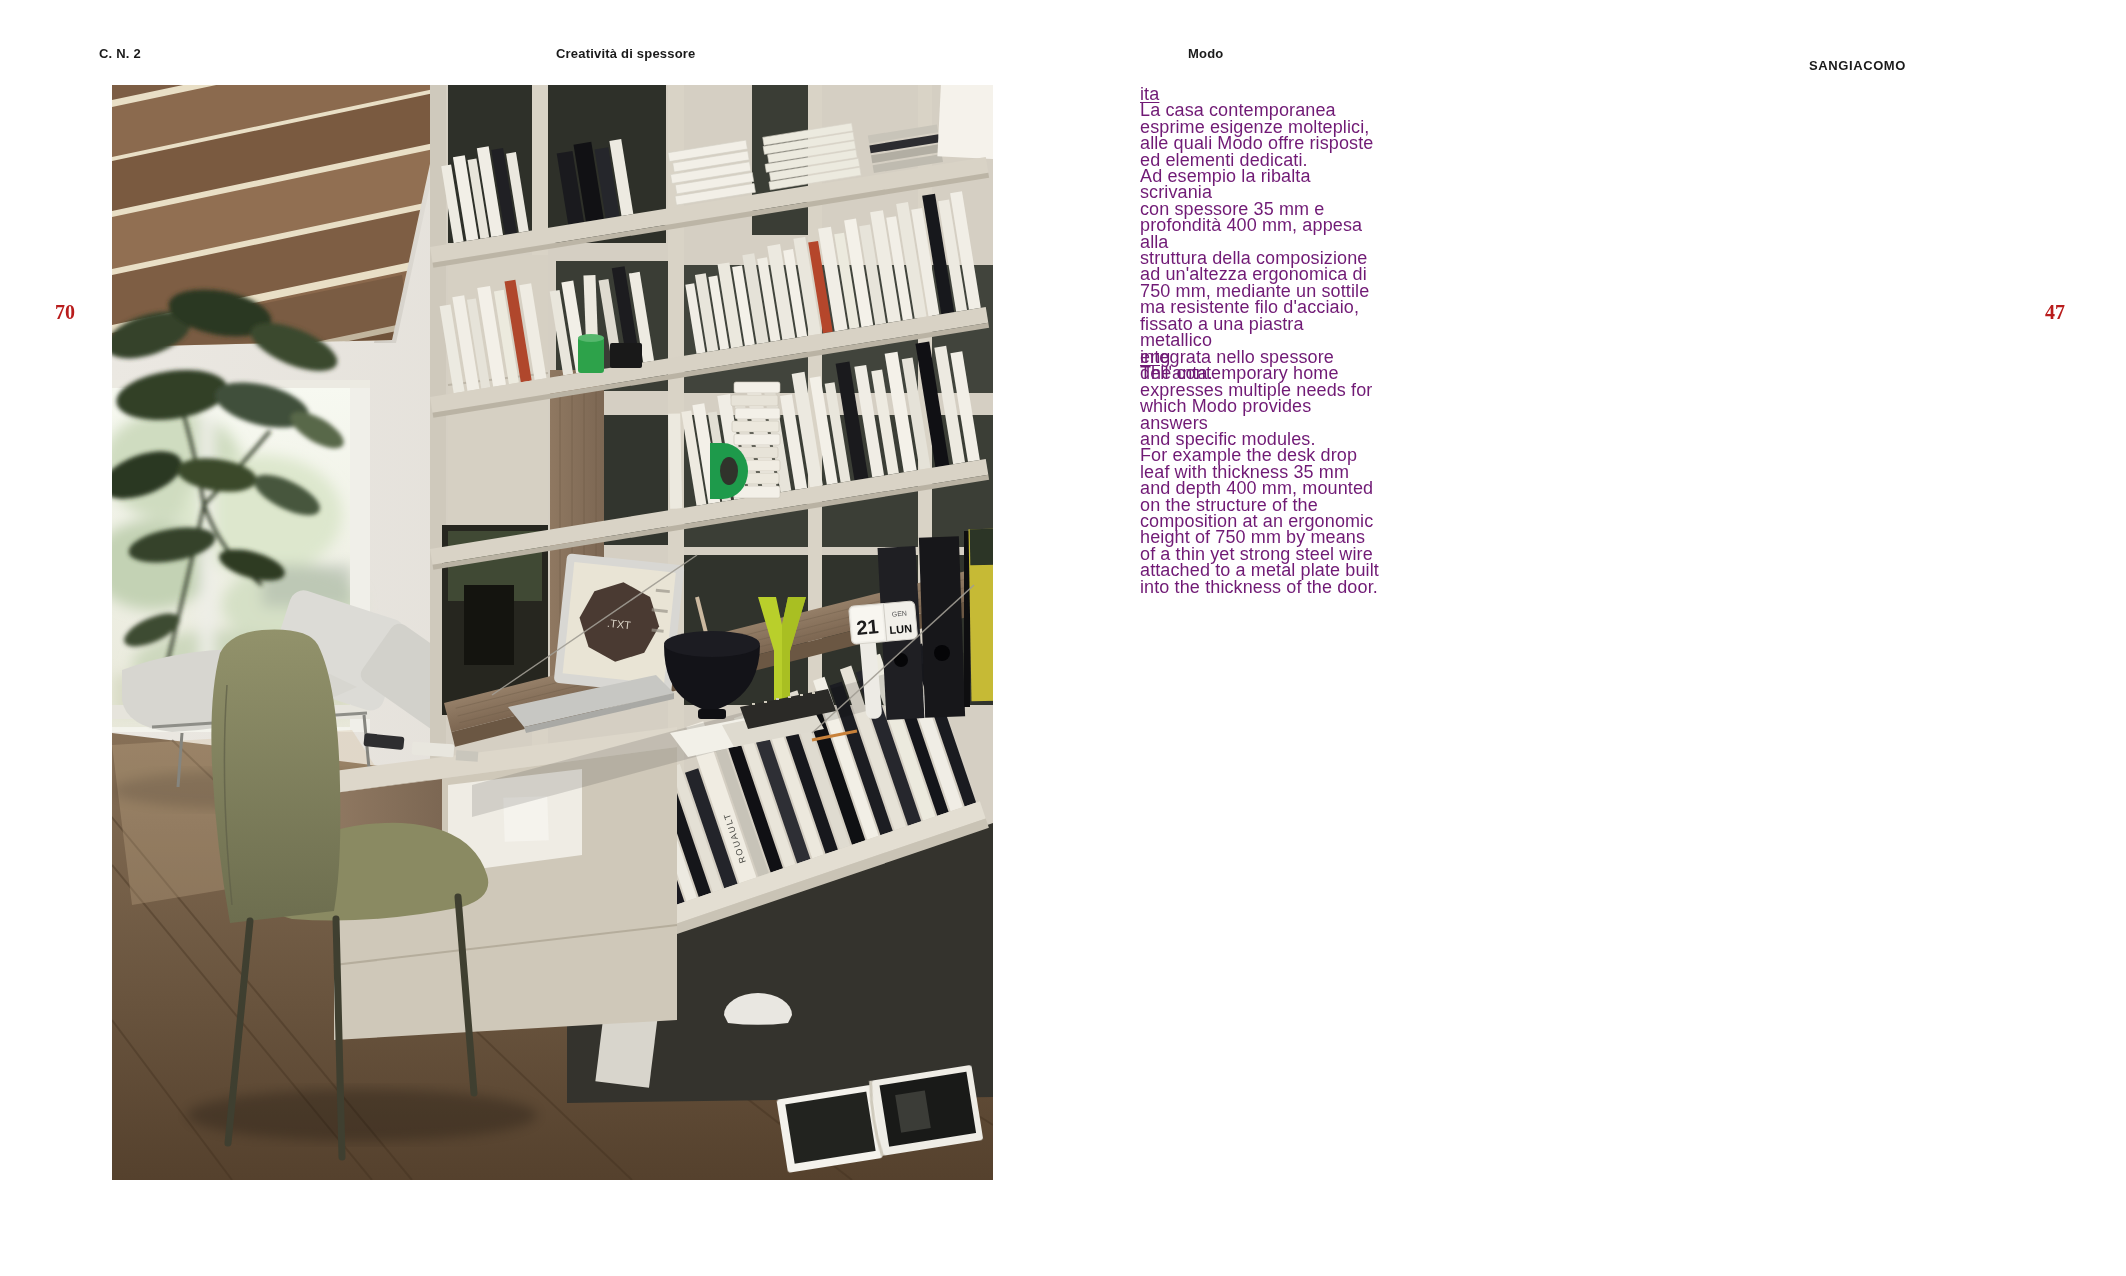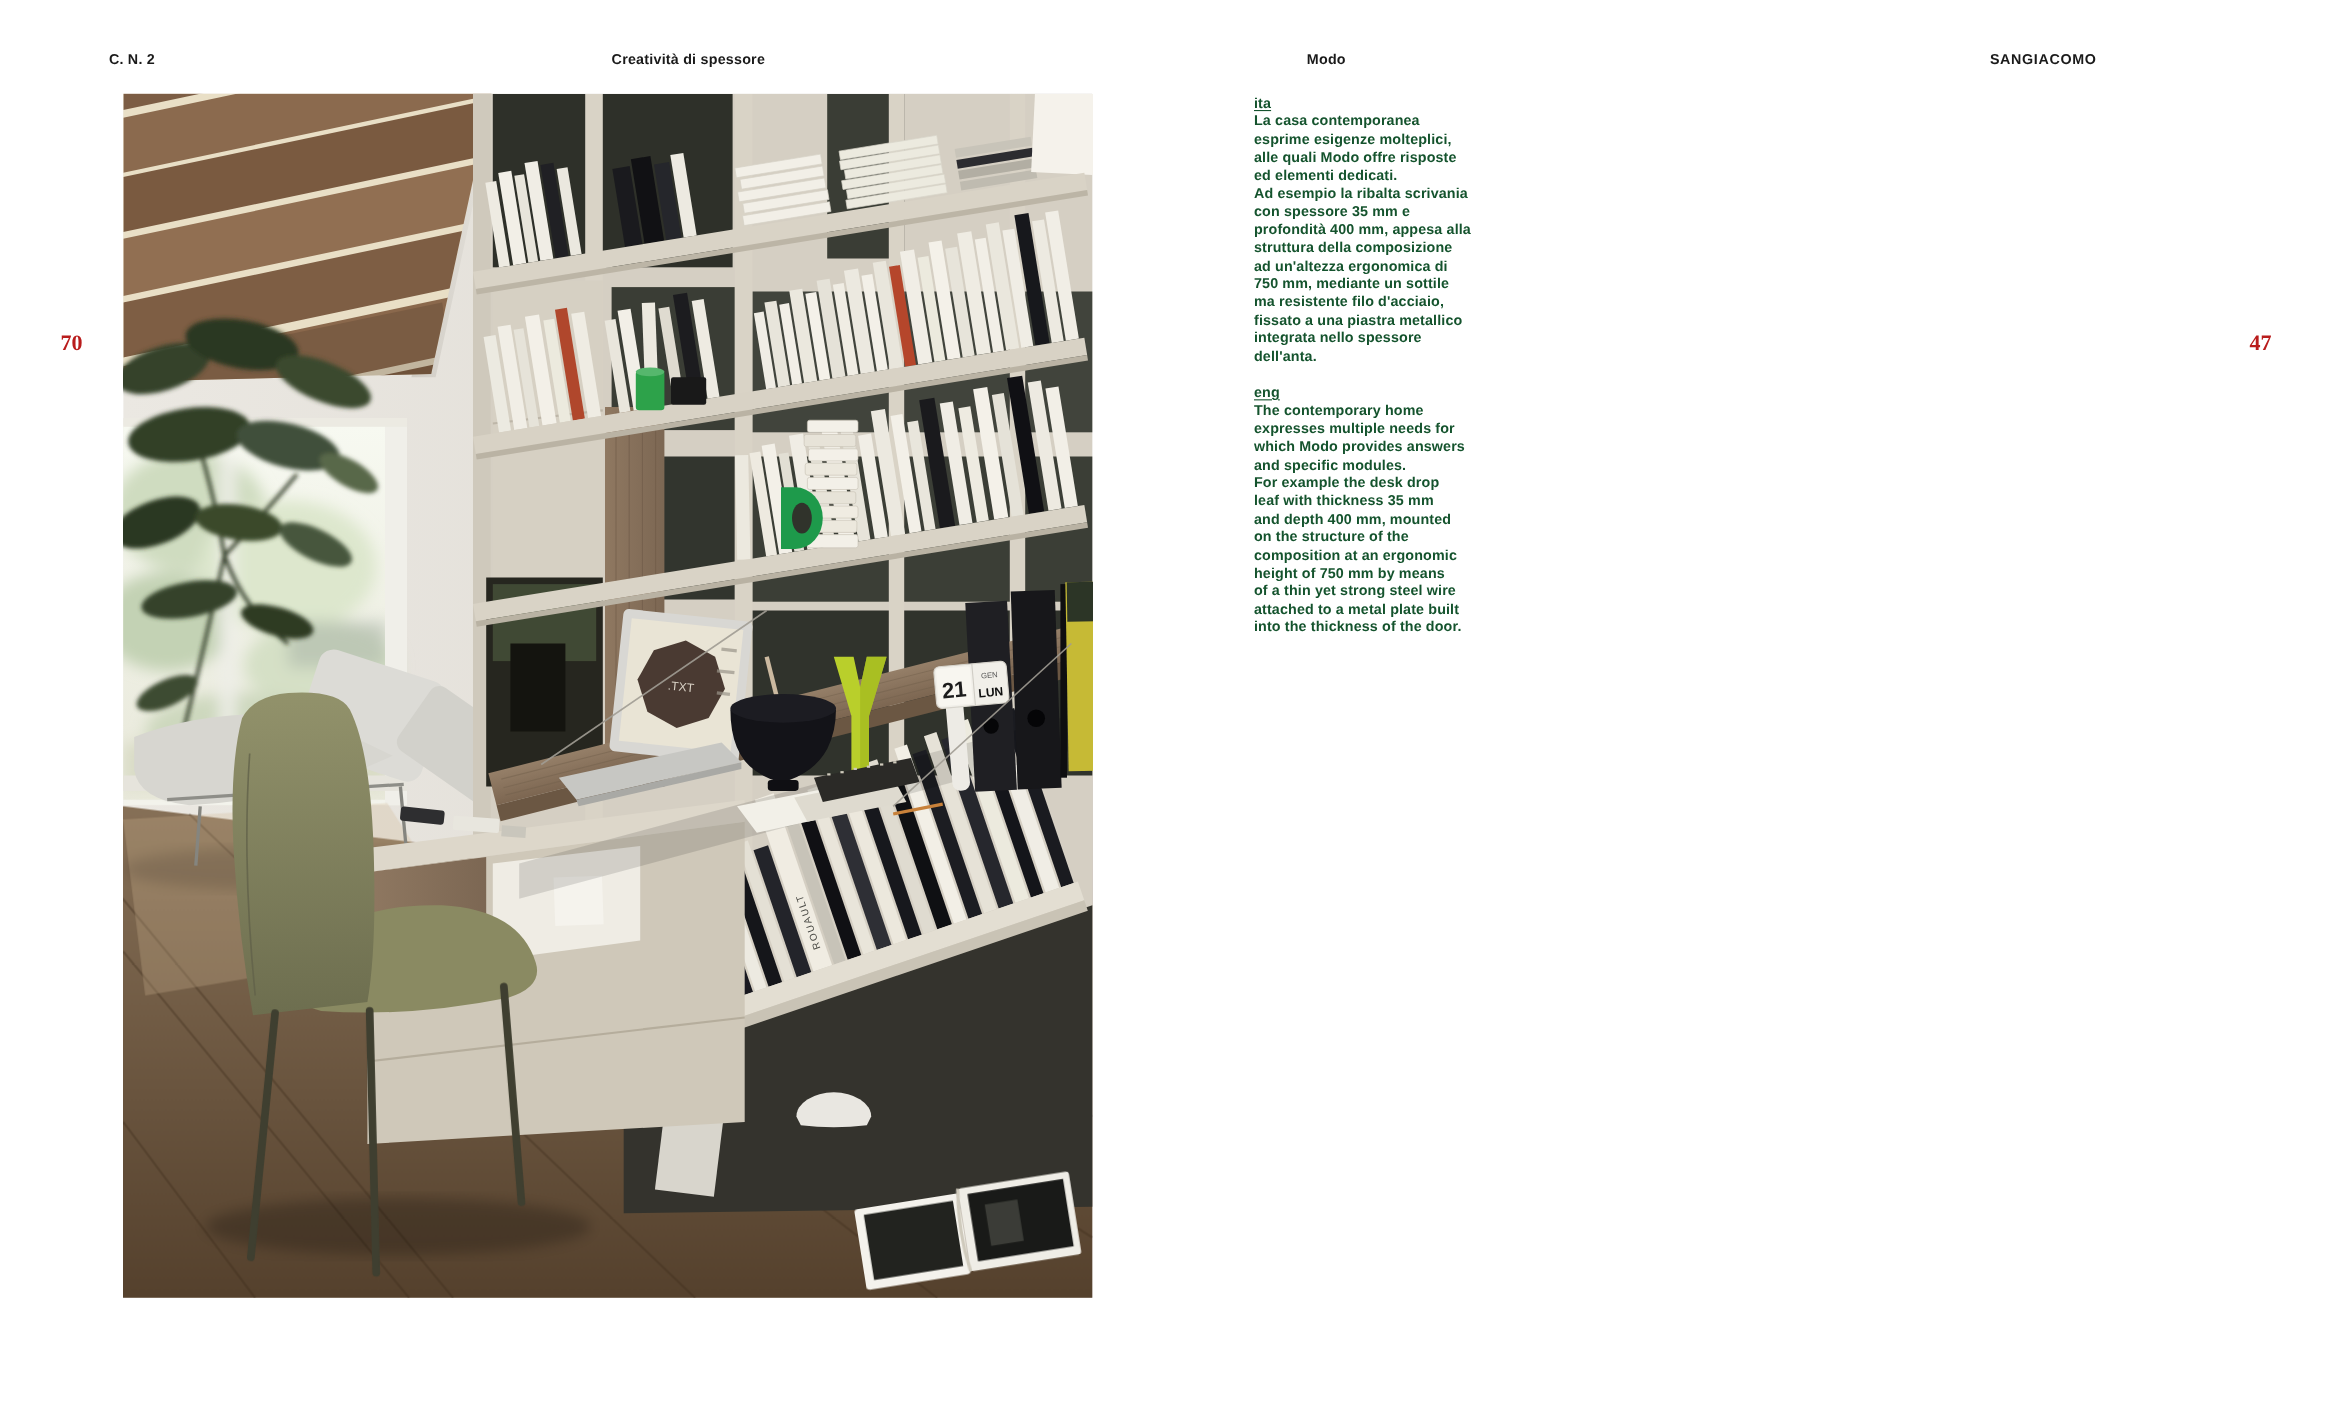--- a/index.html
+++ b/index.html
@@ -1,22 +1,22 @@
 <!DOCTYPE html>
 <html><head>
 <meta charset="utf-8">
 <style>
   html,body{margin:0;padding:0;background:#ffffff;}
   body{width:2126px;height:1276px;position:relative;overflow:hidden;
        font-family:"Liberation Sans",sans-serif;color:#1a1a1a;}
   .hdr{position:absolute;top:46px;font-size:13px;font-weight:700;letter-spacing:.2px;white-space:nowrap;}
-  .brand{letter-spacing:.6px;}
+  .brand{letter-spacing:.6px;margin-top:12px;}
   .pagenum{position:absolute;top:301px;font-family:"Liberation Serif",serif;font-size:20px;font-weight:700;color:#b91c1c;}
   figure{position:absolute;left:112px;top:85px;width:881px;height:1095px;margin:0;}
-  .copy{position:absolute;left:1140px;width:240px;font-size:13px;line-height:16.4px;font-weight:700;letter-spacing:.12px;color:#14532d;}
+  .copy{position:absolute;left:1140px;width:240px;font-size:18px;line-height:16.4px;font-weight:400;letter-spacing:.12px;color:#701a75;}
   .lang{display:block;text-decoration:underline;text-underline-offset:2px;}
   .para{white-space:pre-line;}
   svg text{font-family:"Liberation Sans",sans-serif;}
 </style>
 </head>
 <body>
 
 <div class="hdr" style="left:99px">C. N. 2</div>
 <div class="hdr" style="left:556px">Creatività di spessore</div>
 <div class="hdr" style="left:1188px">Modo</div>

